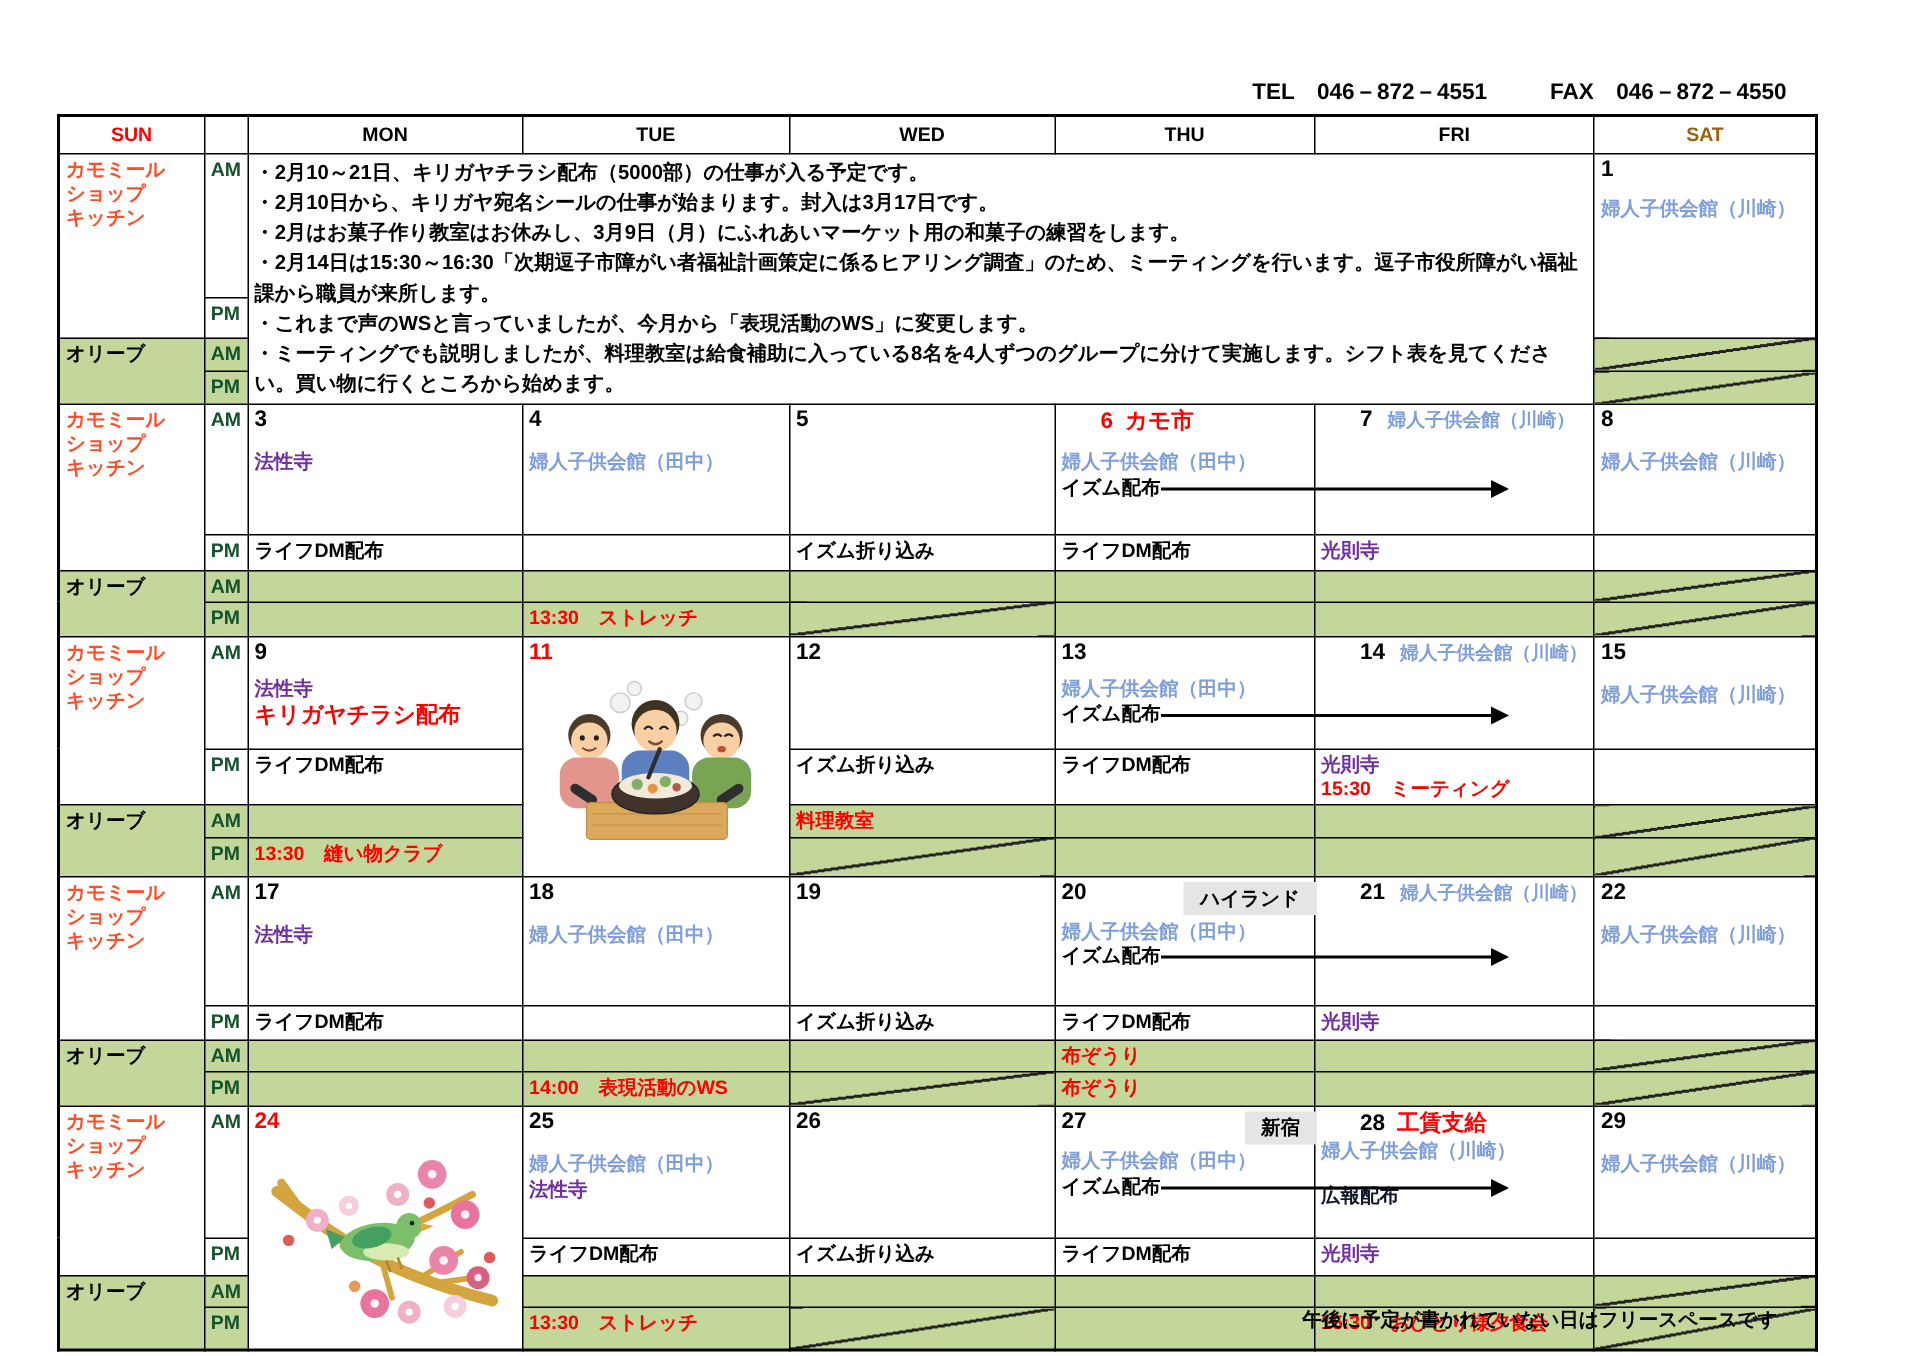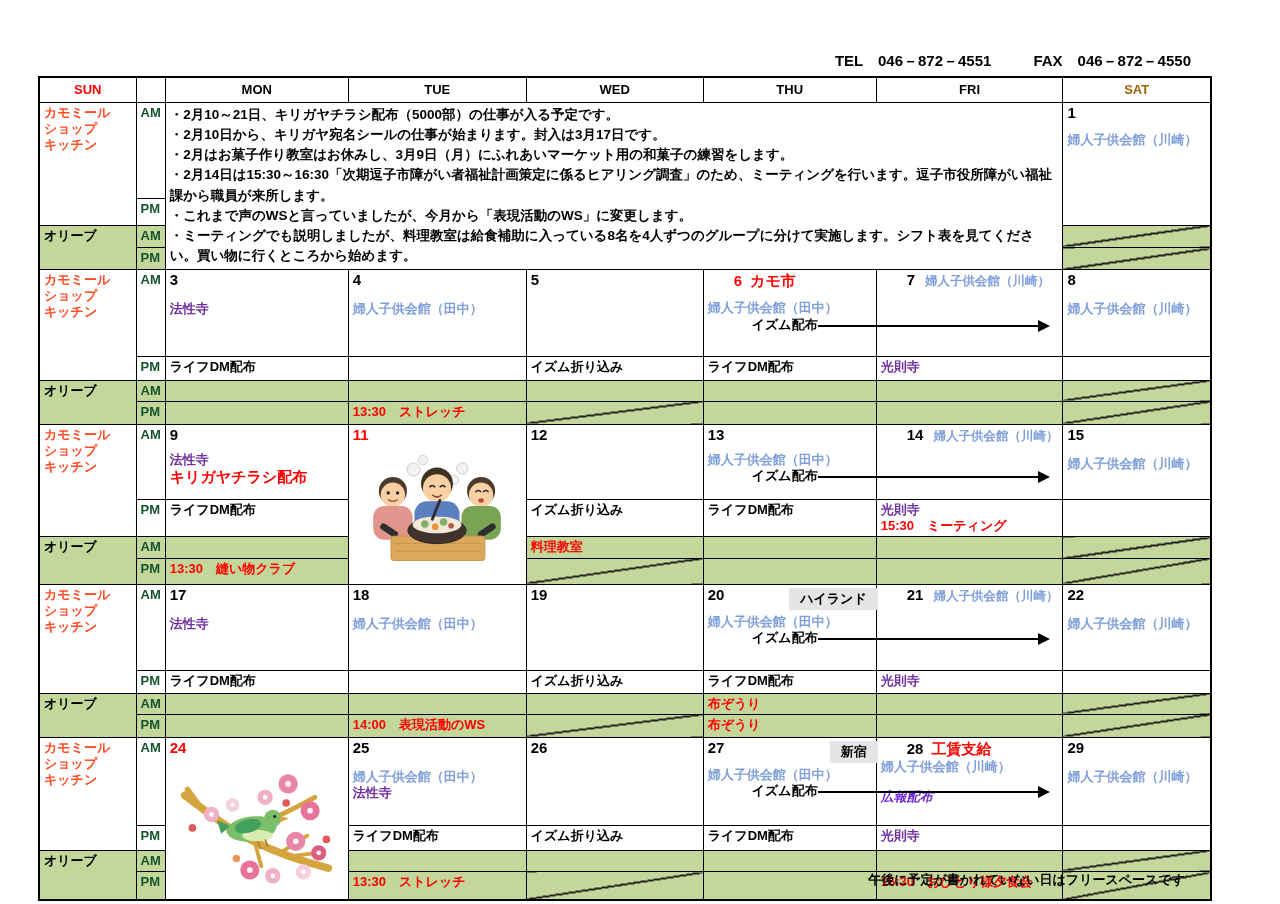--- a/index.html
+++ b/index.html
@@ -13,37 +13,37 @@
   .footer{position:absolute;top:871px;right:95px;font-size:13px;}
   table.cal{position:absolute;left:38px;top:76px;border-collapse:collapse;table-layout:fixed;
             border:2px solid #000;}
   .cal td{border:1px solid #000;vertical-align:top;padding:2px 4px;overflow:visible;
           font-size:13px;line-height:1.25;}
   .cal td.hd{text-align:center;vertical-align:middle;font-size:13px;padding:0;}
   .redtx{color:#FF0000;}
   .satblue{color:#a16207;}
   .purple{color:#7030A0;}
   .blue{color:#7F9FDA;}
-  .grn{color:#6d28d9;font-style:italic;}
+  .grn{color:#0f172a;}
   .kam{color:#FF4D26;vertical-align:middle;font-size:13px;line-height:1.4;padding-left:6px;}
   .oli{vertical-align:middle;font-size:13px;}
   .lab{color:#14532d;text-align:left;vertical-align:middle;font-size:12px;padding:0;}
   .g{background-color:#C4D79B;}
   .diag{background-image:linear-gradient(to bottom right,
         transparent calc(50% - 1px),#222 calc(50% - 1px),#222 calc(50% + 1px),transparent calc(50% + 1px));}
   .notes{padding:3px 7px;}
   .notes div{font-size:13.5px;line-height:1.5;}
   .dnum{font-size:15px;line-height:1.1;display:inline-block;}
   .dhead{white-space:nowrap;margin-left:26px;}
   .dhead .headtx{margin-left:8px;}
   .dhead .headsm{font-size:12.5px;margin-left:10px;}
   .bigred{font-size:15px;color:#FF0000;}
   .mt8{margin-top:8px;} .mt10{margin-top:10px;} .mt12{margin-top:12px;} .mt14{margin-top:14px;}
   .rel{position:relative;}
-  .izu{position:relative;white-space:nowrap;margin-left:44px;}
+  .izu{position:relative;white-space:nowrap;}
   .arrow{position:absolute;left:66px;top:8px;width:230px;height:2px;background:#000;z-index:6;}
   .arrow::after{content:"";position:absolute;right:-2px;top:-5px;width:0;height:0;
       border-left:12px solid #000;border-top:6px solid transparent;border-bottom:6px solid transparent;}
   .badge{position:absolute;top:3px;right:-2px;background:#e5e5e5;color:#000;
          padding:3px 11px;font-size:13px;z-index:7;white-space:nowrap;}
   .olred{color:#FF0000;}
   .illu{display:block;margin:2px auto 0 auto;}
 </style>
 </head>
 <body>

